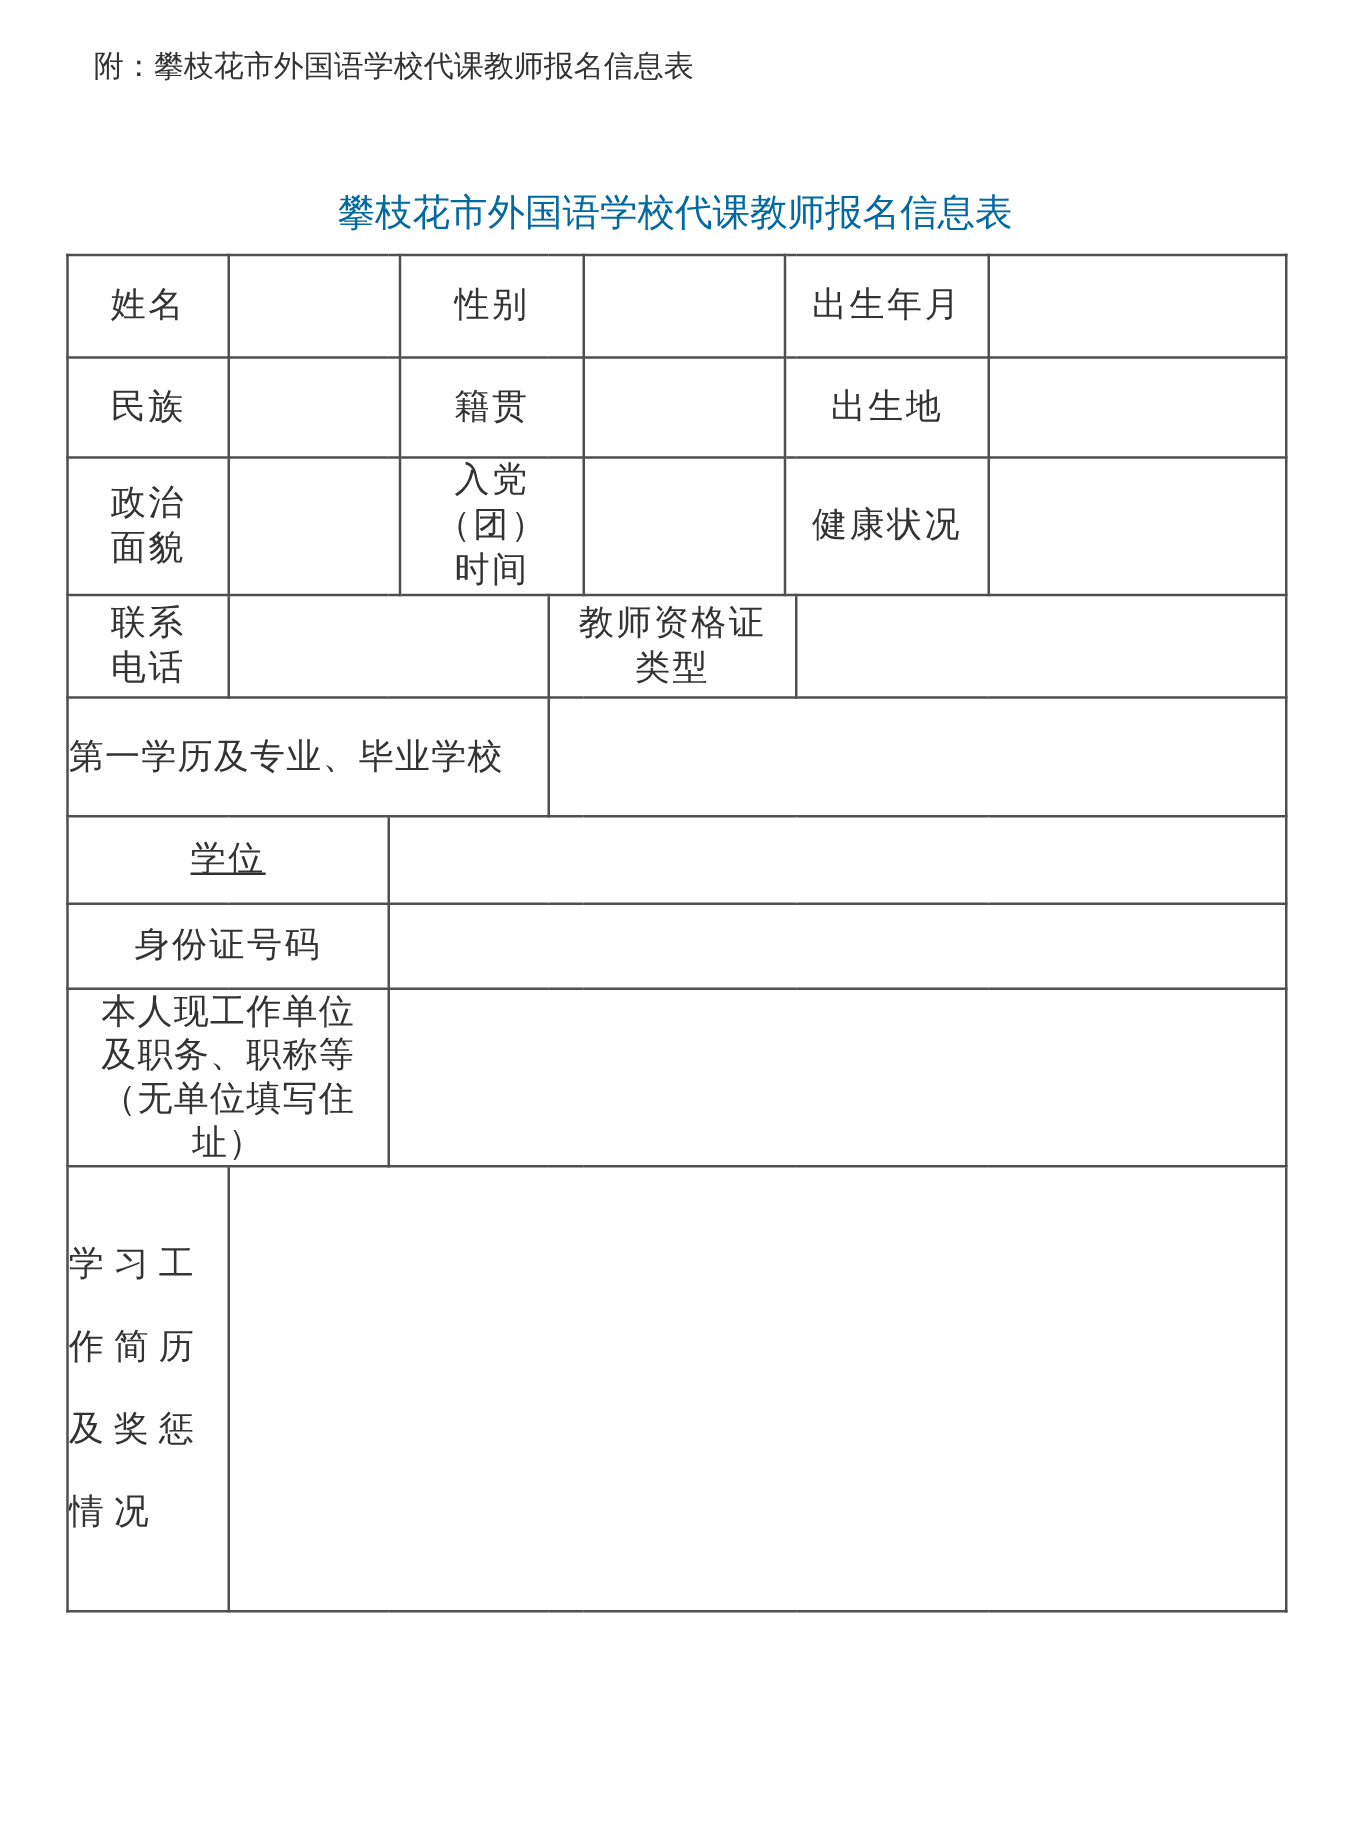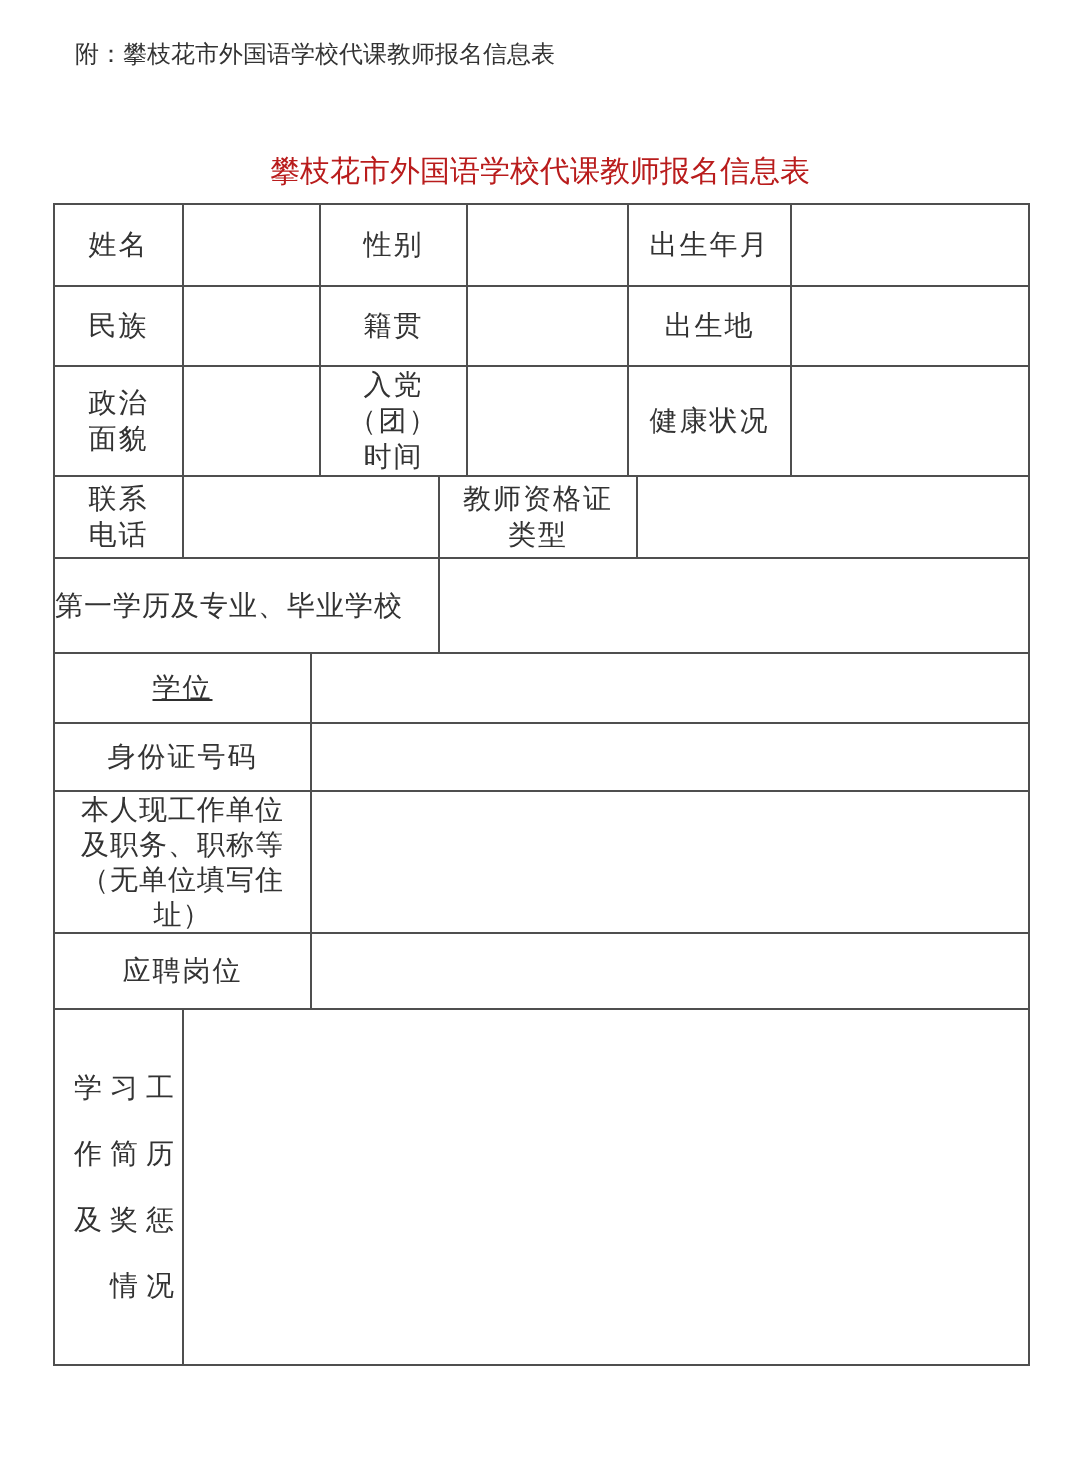--- a/index.html
+++ b/index.html
@@ -23,21 +23,21 @@
     white-space: nowrap;
   }
   .form-title {
     position: absolute;
     left: 0;
     right: 0;
     top: 150px;
     text-align: center;
     font-size: 30px;
     line-height: 42px;
-    color: #b91c1c;
+    color: #0369a1;
     white-space: nowrap;
   }
   table.form-table {
     position: absolute;
     left: 53px;
     top: 203px;
     width: 975px;
     border-collapse: collapse;
     table-layout: fixed;
   }
@@ -63,21 +63,21 @@
     line-height: 36px;
     white-space: nowrap;
   }
   td.work-unit {
     text-align: center;
     letter-spacing: 1px;
     line-height: 35px;
     white-space: pre-line;
   }
   td.resume {
-    text-align: right;
+    text-align: left;
     letter-spacing: 8px;
     line-height: 66px;
     white-space: pre-line;
   }
   td.blank { background: #ffffff; }
   tr.r1  { height: 82px; }
   tr.r2  { height: 80px; }
   tr.r3  { height: 78px; }
   tr.r4  { height: 82px; }
   tr.r5  { height: 95px; }
@@ -166,24 +166,20 @@
     </tr>
 
     <tr class="r9">
       <td class="work-unit" colspan="2">本人现工作单位
 及职务、职称等
 （无单位填写住
 址）</td>
       <td class="blank" colspan="7"></td>
     </tr>
 
-    <tr class="r10">
-      <td class="lbl" colspan="2">应聘岗位</td>
-      <td class="blank" colspan="7"></td>
-    </tr>
 
     <tr class="r11">
       <td class="resume">学习工
 作简历
 及奖惩
 情况</td>
       <td class="blank" colspan="8"></td>
     </tr>
   </tbody>
     </table>

